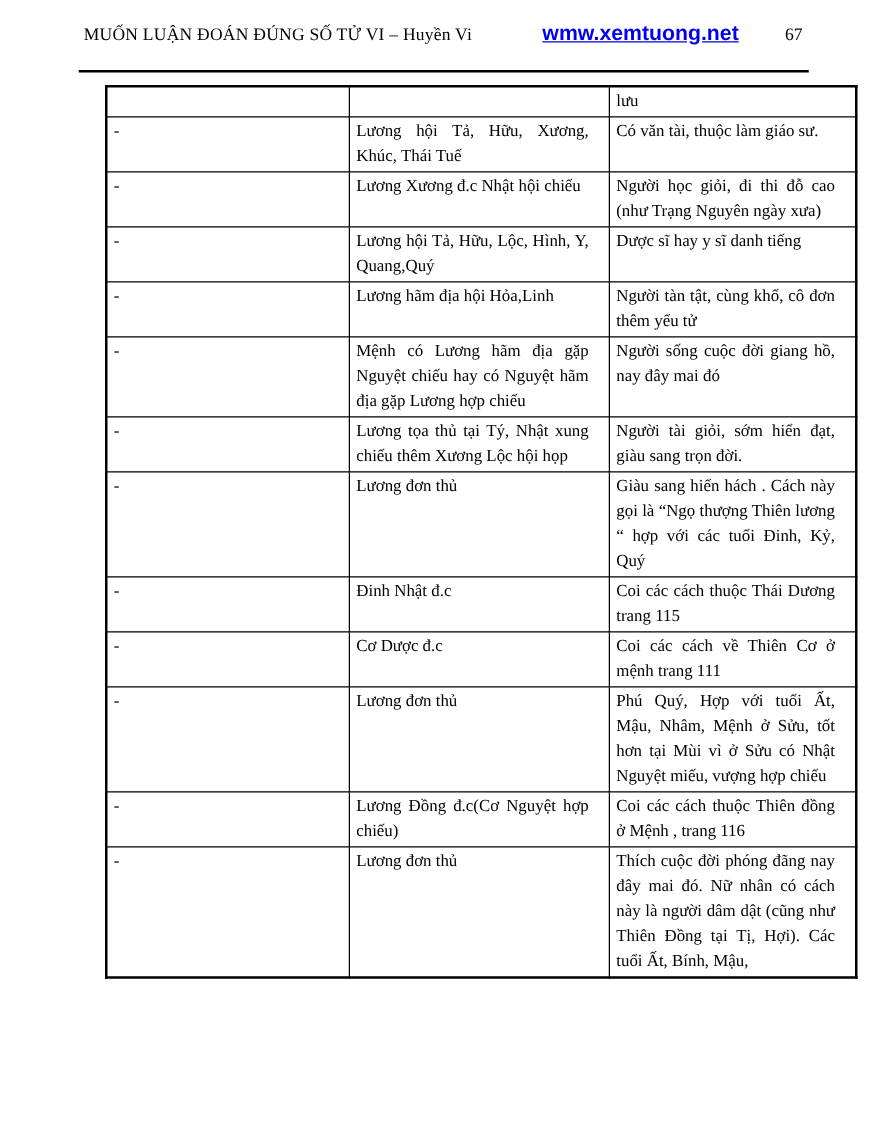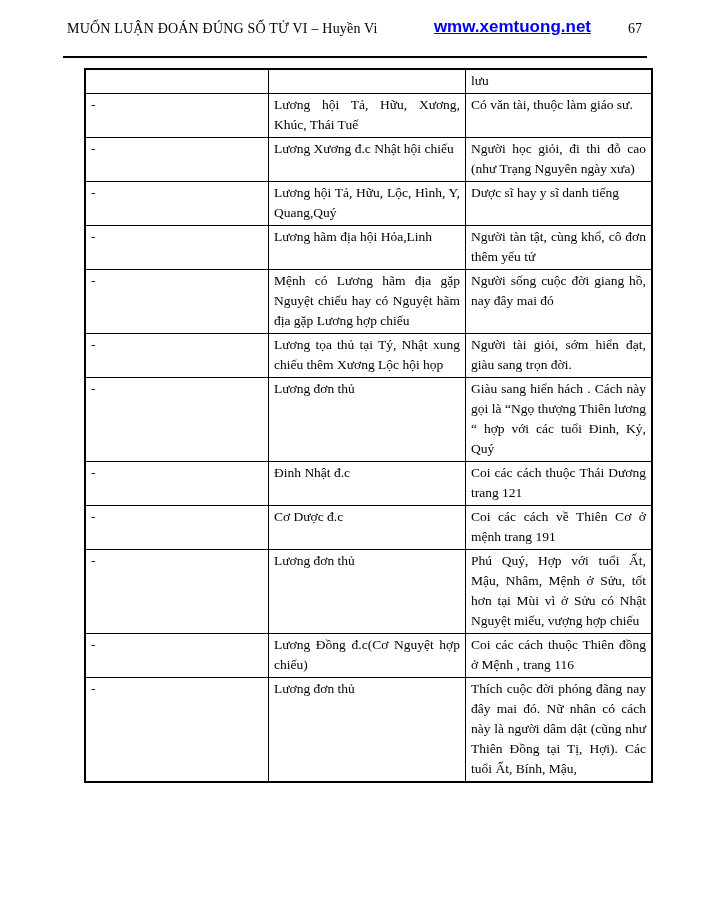--- a/index.html
+++ b/index.html
@@ -44,21 +44,21 @@
     position: absolute;
     top: 68px; left: 84px;
     width: 561px;
     border-collapse: collapse;
     table-layout: fixed;
     border: 2px solid #000000;
   }
   table.content td {
     border: 1px solid #000000;
     vertical-align: top;
-    padding: 1px 5px 2px 5px;
+    padding: 1px 16px 2px 5px;
     font-size: 13.5px;
     line-height: 20px;
     text-align: justify;
   }
   td.c1 { width: 172px; text-align: left; }
   td.c2 { width: 186px; }
   td.c3 { width: 175px; }
 </style>
 </head>
 <body>
@@ -109,26 +109,26 @@
       <td class="c3">Người tài giỏi, sớm hiển đạt, giàu sang trọn đời.</td>
     </tr>
     <tr>
       <td class="c1">-</td>
       <td class="c2">Lương đơn thủ</td>
       <td class="c3">Giàu sang hiển hách . Cách này gọi là “Ngọ thượng Thiên lương “ hợp với các tuổi Đinh, Kỷ, Quý</td>
     </tr>
     <tr>
       <td class="c1">-</td>
       <td class="c2">Đinh Nhật đ.c</td>
-      <td class="c3">Coi các cách thuộc Thái Dương trang 121</td>
+      <td class="c3">Coi các cách thuộc Thái Dương trang 115</td>
     </tr>
     <tr>
       <td class="c1">-</td>
       <td class="c2">Cơ Dược đ.c</td>
-      <td class="c3">Coi các cách về Thiên Cơ ở mệnh trang 191</td>
+      <td class="c3">Coi các cách về Thiên Cơ ở mệnh trang 111</td>
     </tr>
     <tr>
       <td class="c1">-</td>
       <td class="c2">Lương đơn thủ</td>
       <td class="c3">Phú Quý, Hợp với tuổi Ất, Mậu, Nhâm, Mệnh ở Sửu, tốt hơn tại Mùi vì ở Sửu có Nhật Nguyệt miếu, vượng hợp chiếu</td>
     </tr>
     <tr>
       <td class="c1">-</td>
       <td class="c2">Lương Đồng đ.c(Cơ Nguyệt hợp chiếu)</td>
       <td class="c3">Coi các cách thuộc Thiên đồng ở Mệnh , trang 116</td>

